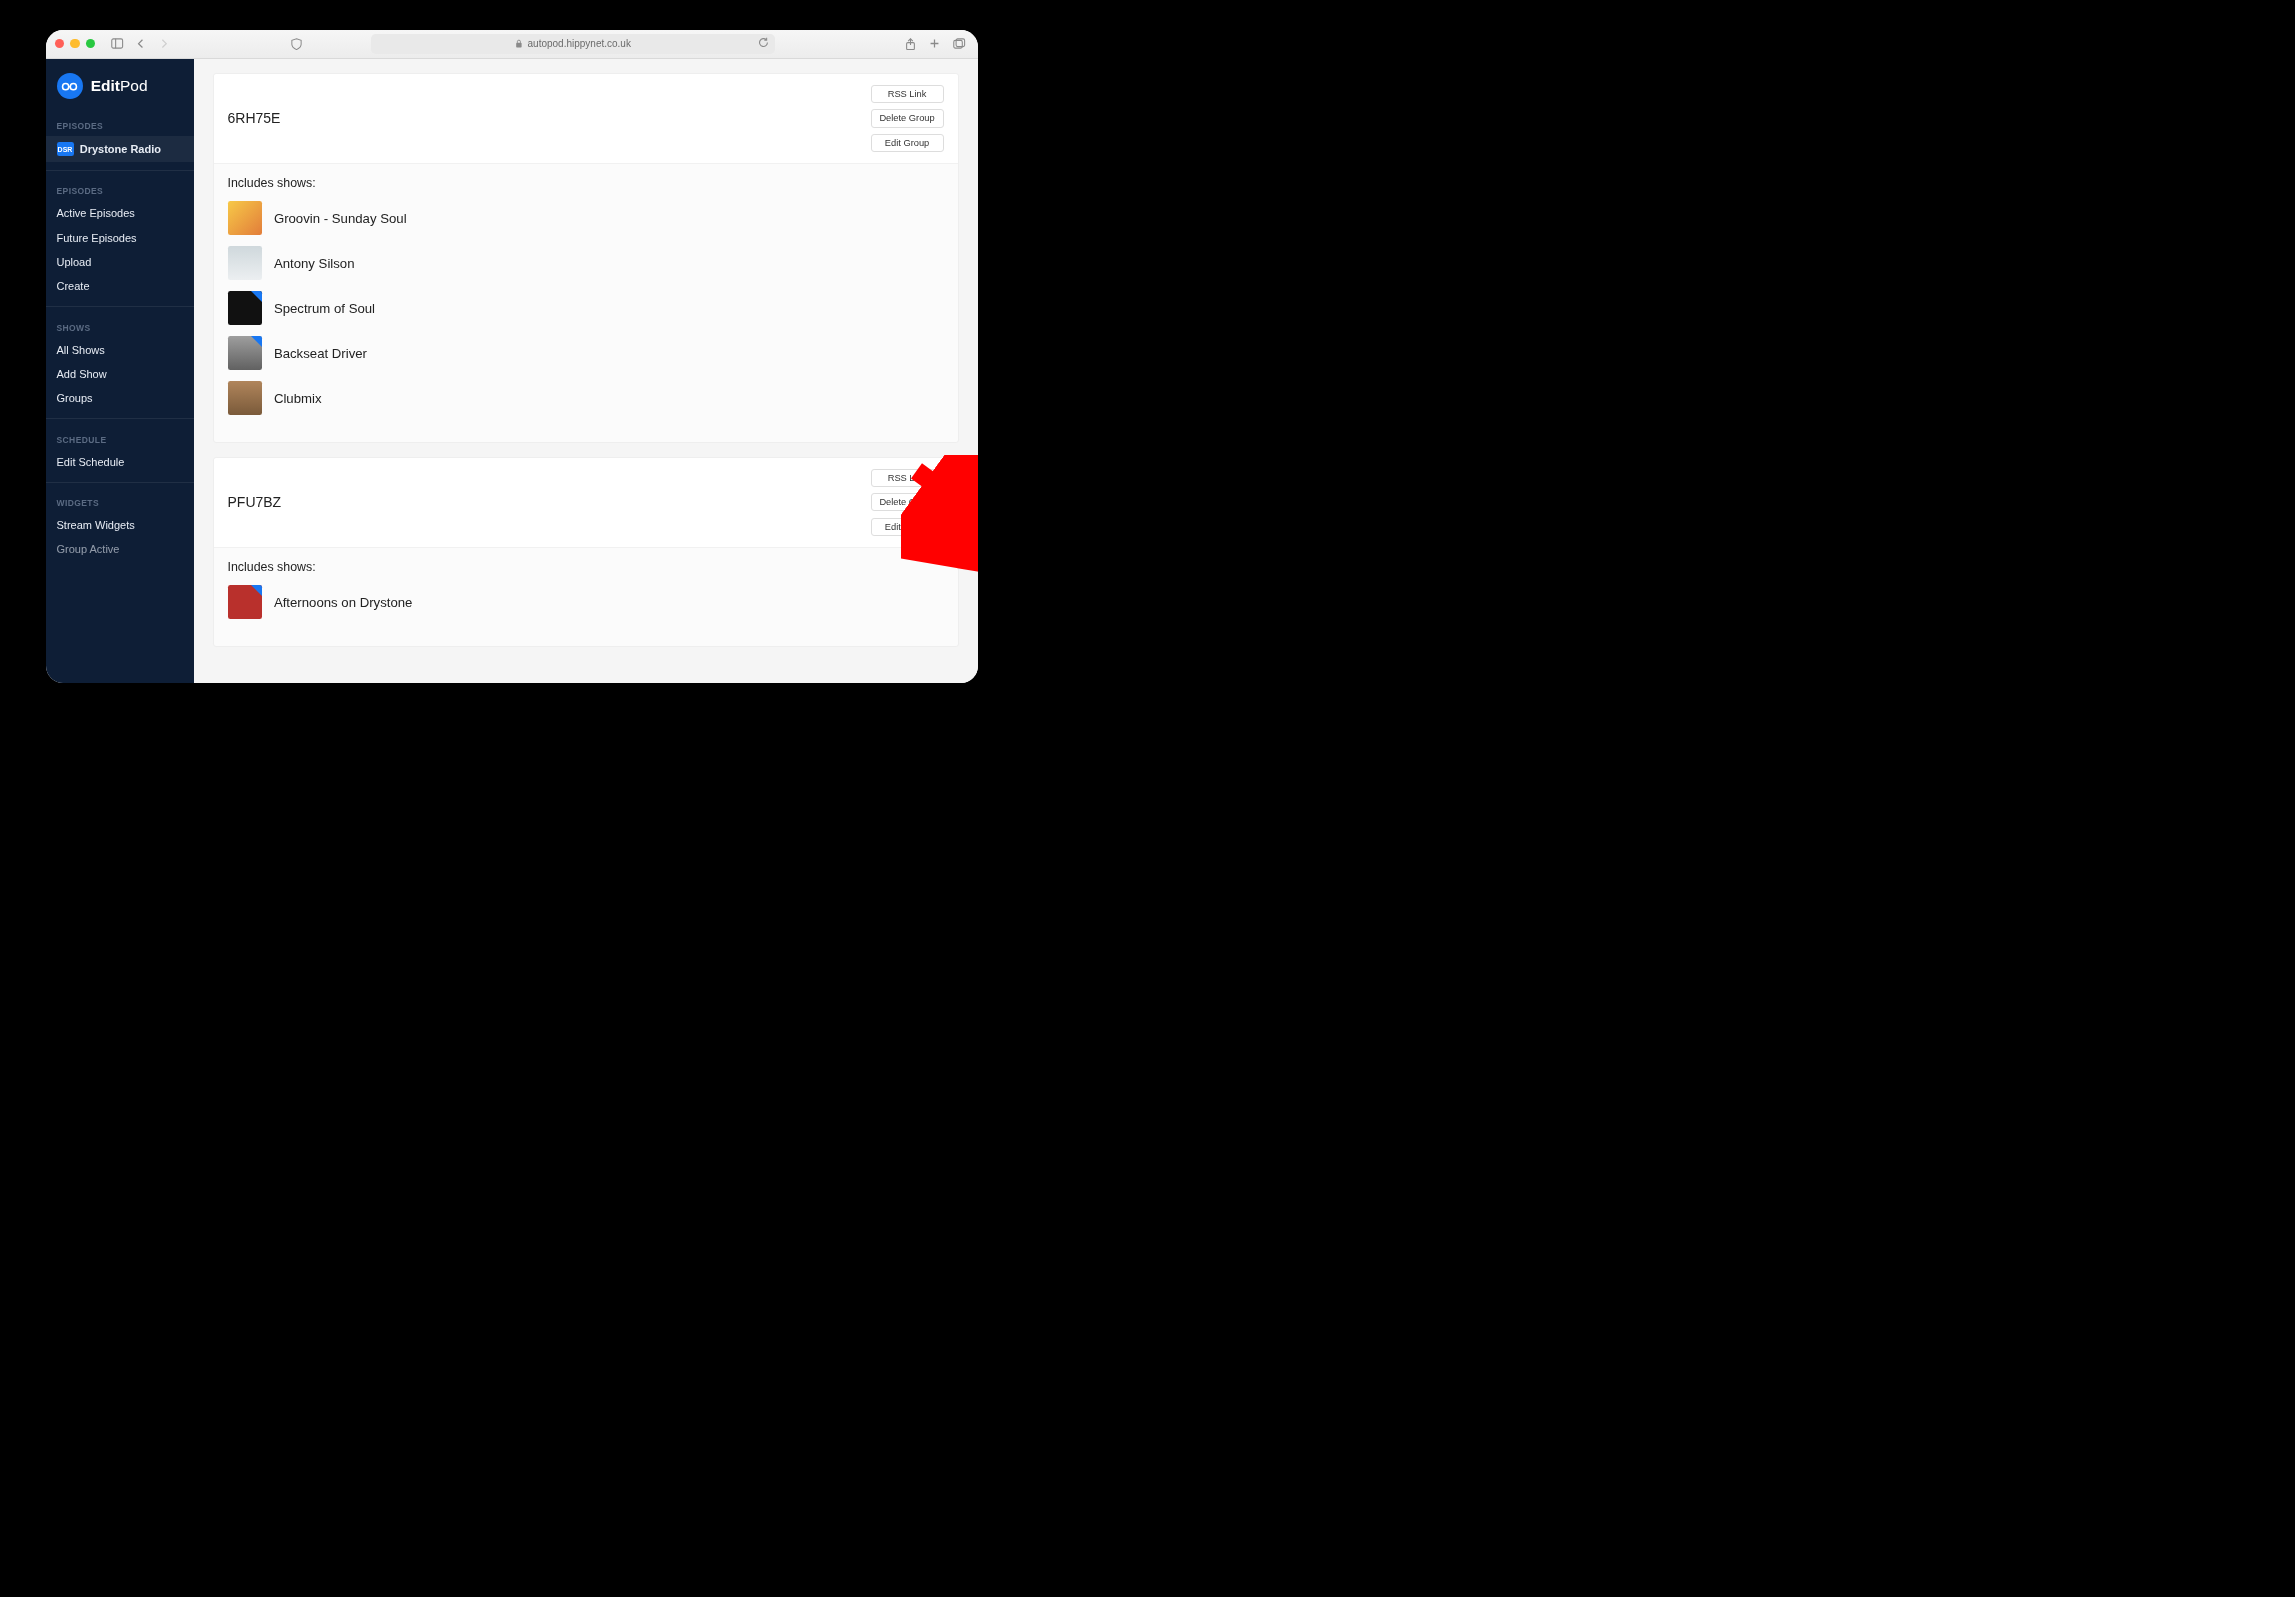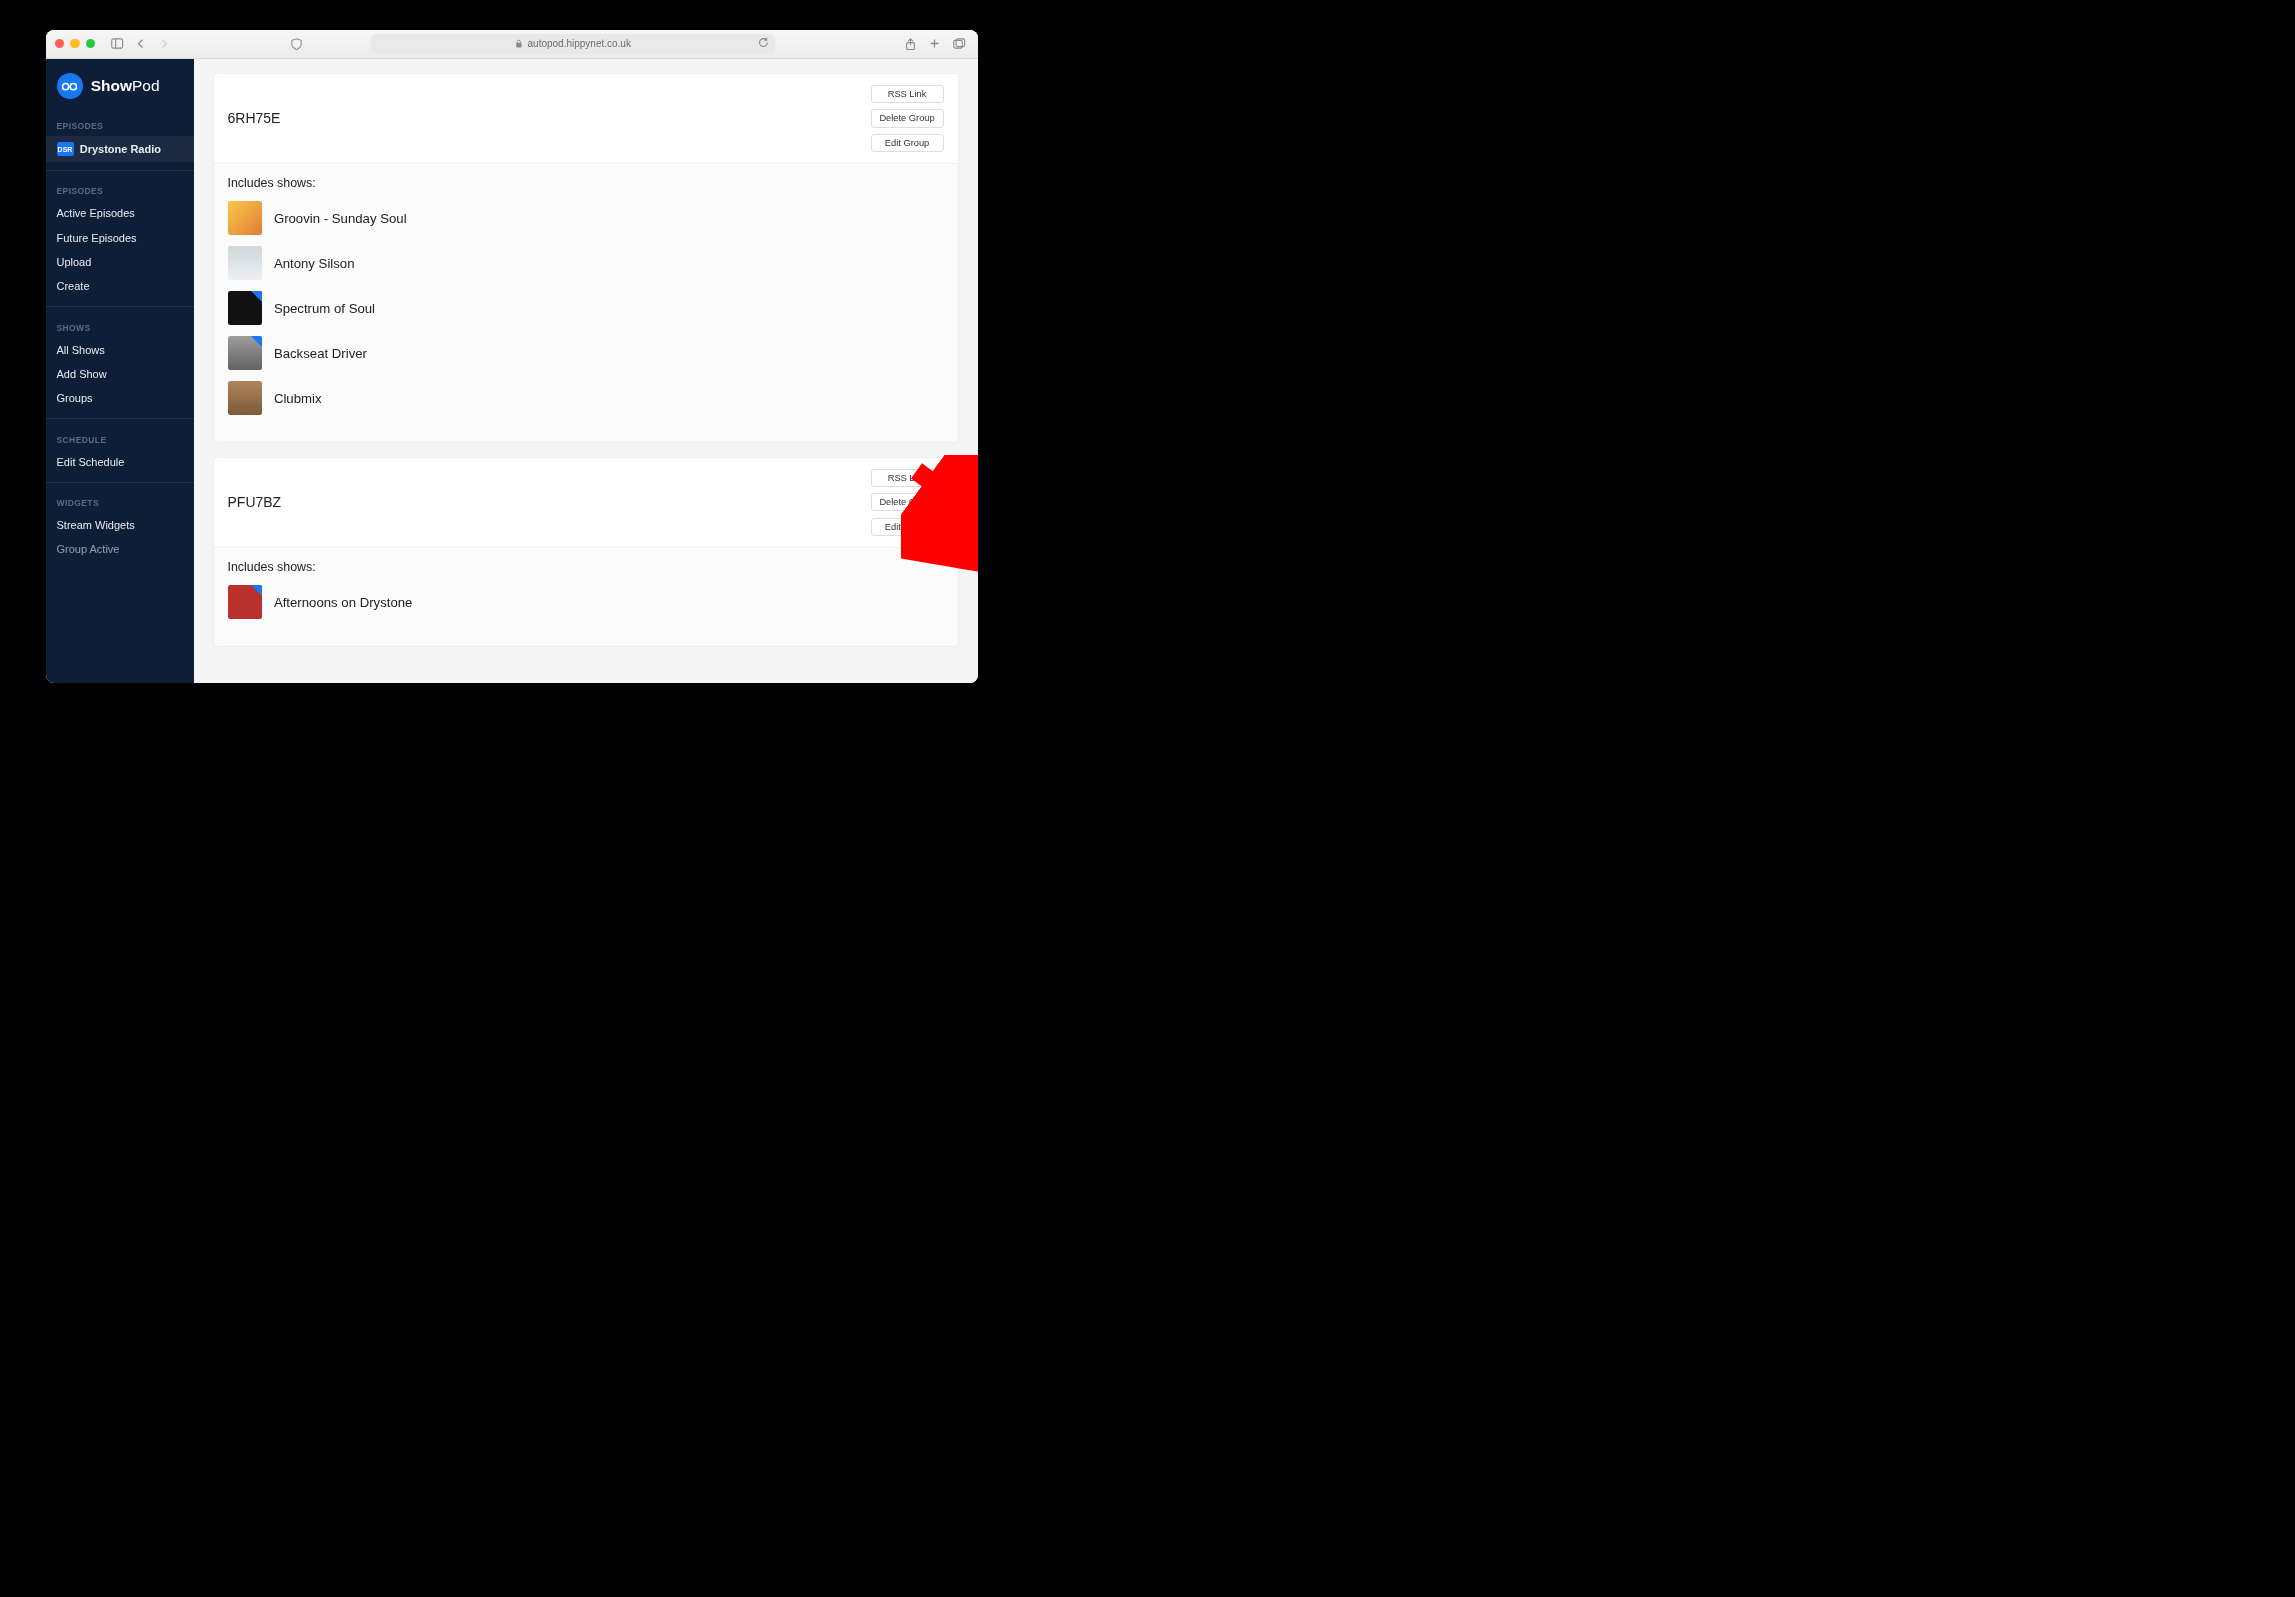--- a/index.html
+++ b/index.html
@@ -9,21 +9,21 @@
     width: 1023px;
     height: 712px;
     display: flex;
     align-items: center;
     justify-content: center;
   }
   .window {
     width: 932px;
     height: 653px;
     background: #fff;
-    border-radius: 8px;
+    border-radius: 17px;
     overflow: hidden;
     box-shadow: 0 23px 47px rgba(0,0,0,0.5);
     display: flex;
     flex-direction: column;
   }
   
   .titlebar {
     height: 29.5px;
     background: linear-gradient(#f6f6f6,#ececec);
     border-bottom: 0.8px solid #d9d9d9;
@@ -203,21 +203,21 @@
   <div class="content">
     <div class="sidebar">
       <div class="logo">
         <div class="logo-badge">
           <svg width="17" height="9.3" viewBox="0 0 22 12" fill="none" stroke="#fff" stroke-width="2">
               <circle cx="6" cy="6" r="4"></circle>
               <circle cx="16" cy="6" r="4"></circle>
               <line x1="10" y1="6" x2="12" y2="6"></line>
             </svg>
         </div>
-        <div class="logo-text"><span>Show</span><span class="pod">Pod</span></div>
+        <div class="logo-text"><span>Edit</span><span class="pod">Pod</span></div>
       </div>
 
       <div class="side-section-label">EPISODES</div>
       <div class="side-item active">
         <span class="chip">DSR</span>
         <span>Drystone Radio</span>
       </div>
       <div class="side-divider"></div>
 
       <div class="side-section-label">EPISODES</div>

